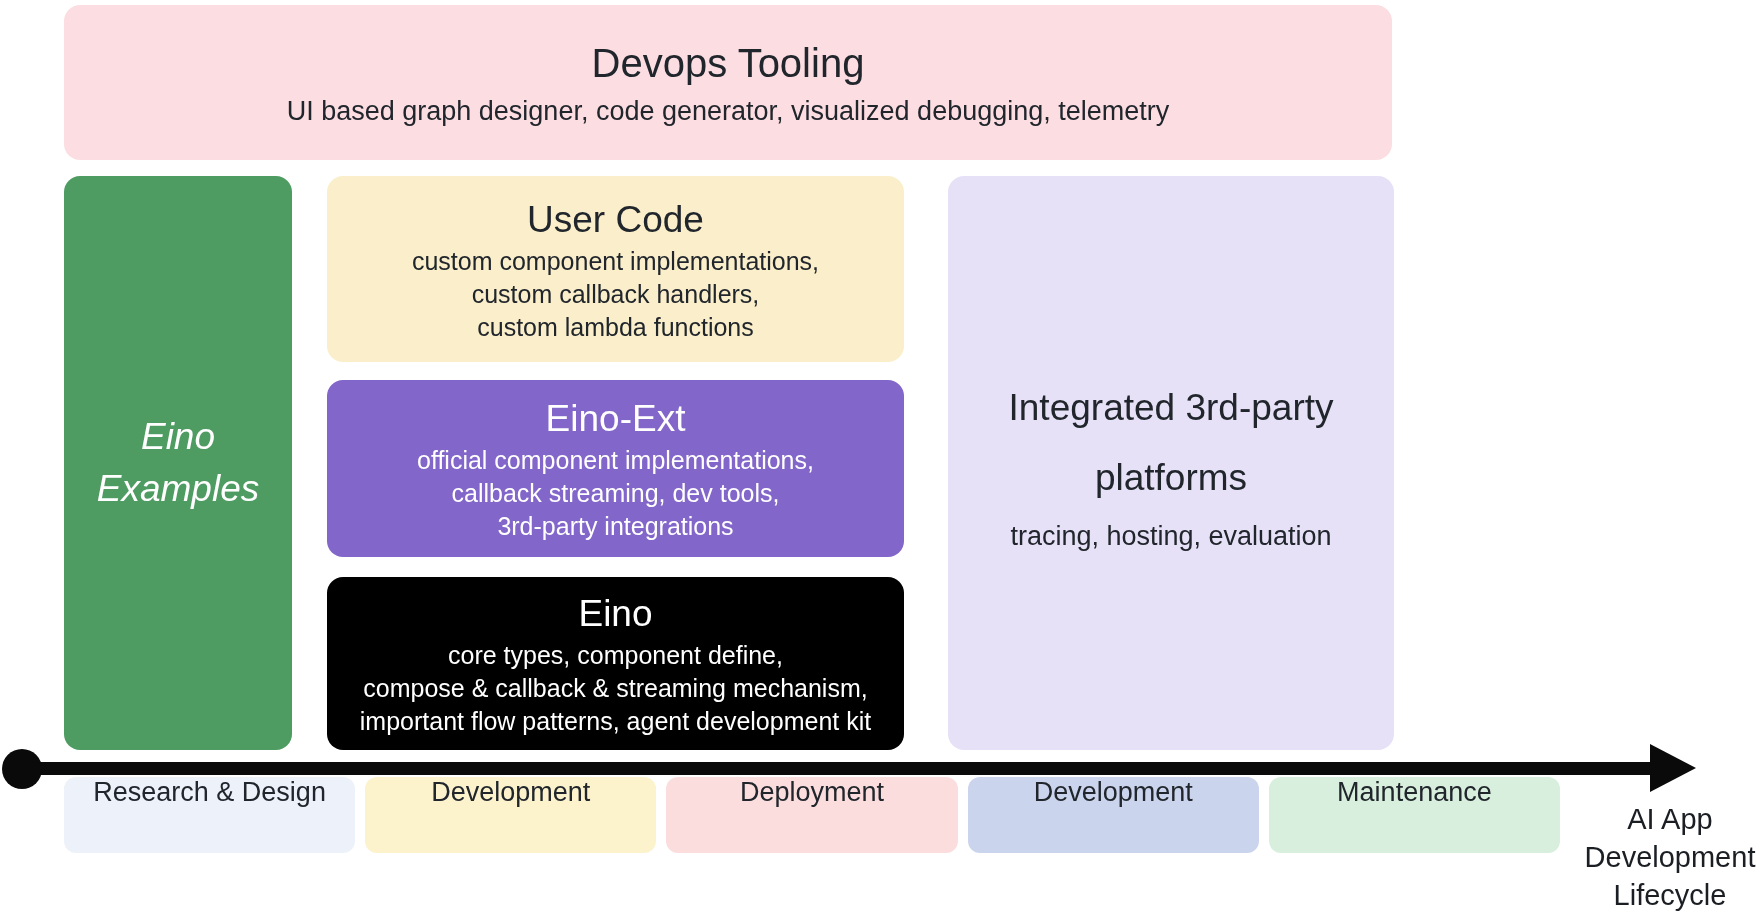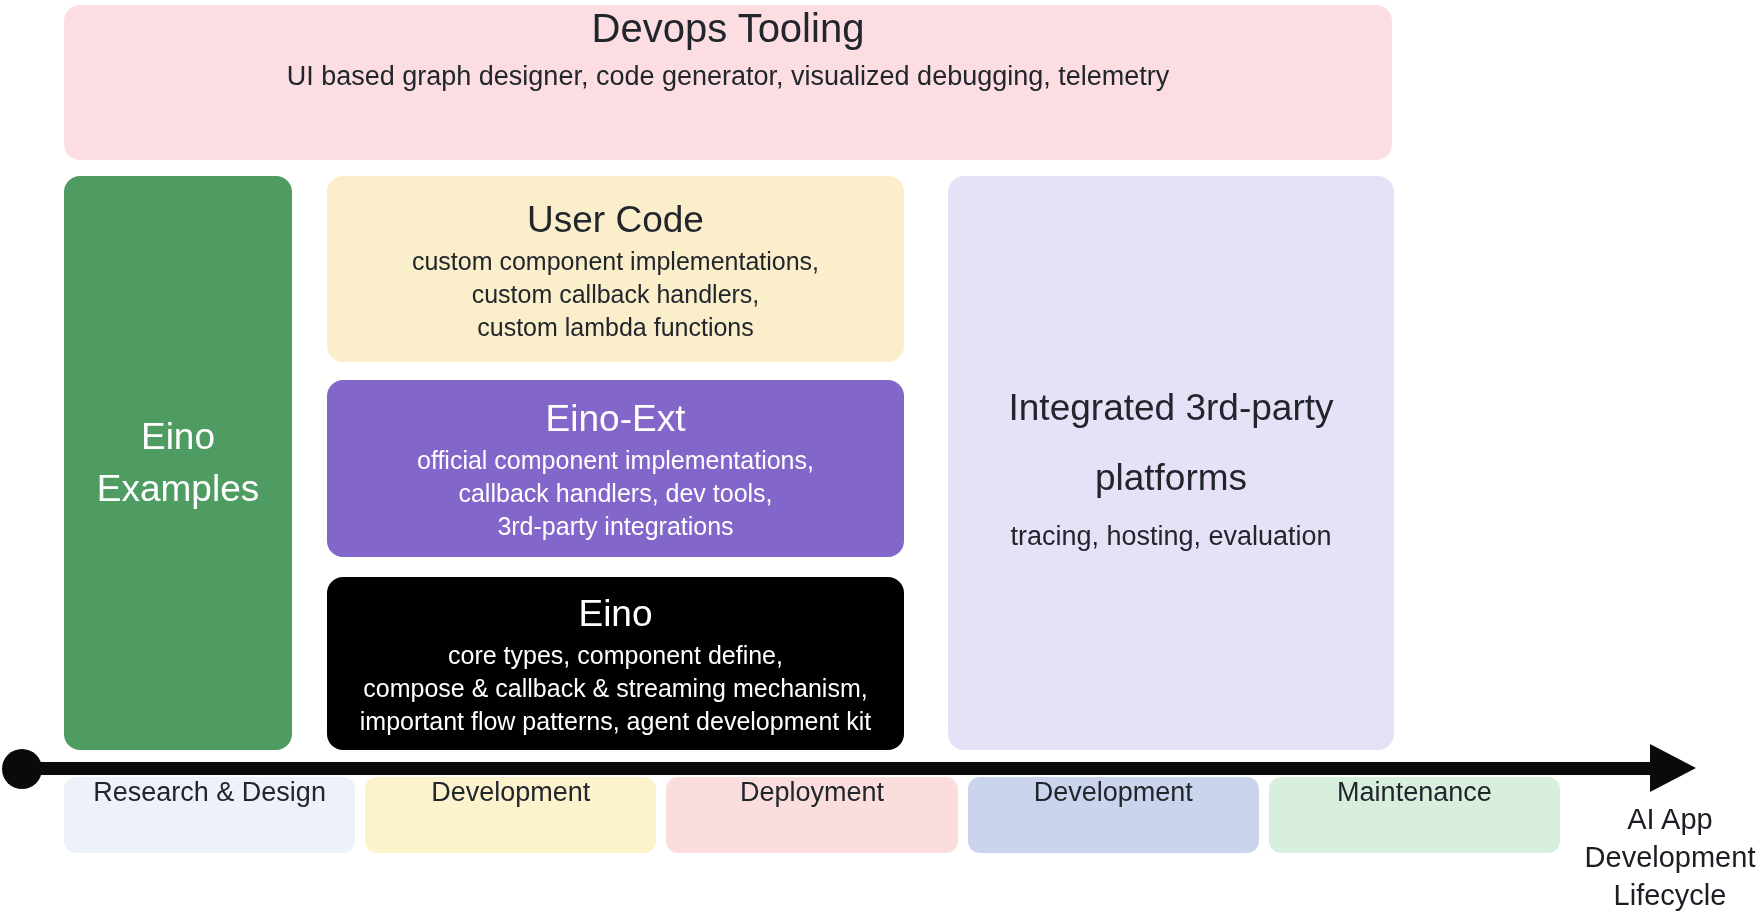--- a/index.html
+++ b/index.html
@@ -19,33 +19,33 @@
   .box {
     position: absolute;
     border-radius: 16px;
     box-sizing: border-box;
     text-align: center;
   }
   
   #devops {
     left: 64px; top: 5px; width: 1328px; height: 155px;
     background: #fcdee2;
-    display: flex; flex-direction: column; justify-content: flex-start;
+    display: flex; flex-direction: column; justify-content: center;
     gap: 10px;
   }
   #devops .title { font-size: 40px; line-height: 46px; color: #21262c; }
   #devops .subtitle { font-size: 27px; line-height: 30px; color: #21262c; }
 
   
   #examples {
     left: 64px; top: 176px; width: 228px; height: 574px;
     background: #4f9c63;
     display: flex; align-items: center; justify-content: center;
     color: #ffffff;
-    font-size: 37px; line-height: 52px;
+    font-size: 37px; line-height: 52px; font-style: italic;
   }
   #examples .wrap { width: 170px; }
 
   
   .stack-box {
     left: 327px; width: 577px;
     display: flex; flex-direction: column; justify-content: center;
     padding: 6px 10px;
   }
   #user-code   { top: 176px; height: 186px; background: #fbeeca; color: #21262c; }
@@ -133,21 +133,21 @@
   <div class="box stack-box" id="user-code">
     <div class="title">User Code</div>
     <div class="line">custom component implementations,</div>
     <div class="line">custom callback handlers,</div>
     <div class="line">custom lambda functions</div>
   </div>
 
   <div class="box stack-box" id="eino-ext">
     <div class="title">Eino-Ext</div>
     <div class="line">official component implementations,</div>
-    <div class="line">callback handlers, dev tools,</div>
+    <div class="line">callback streaming, dev tools,</div>
     <div class="line">3rd-party integrations</div>
   </div>
 
   <div class="box stack-box" id="eino-core">
     <div class="title">Eino</div>
     <div class="line">core types, component define,</div>
     <div class="line">compose &amp; callback &amp; streaming mechanism,</div>
     <div class="line">important flow patterns, agent development kit</div>
   </div>
 

